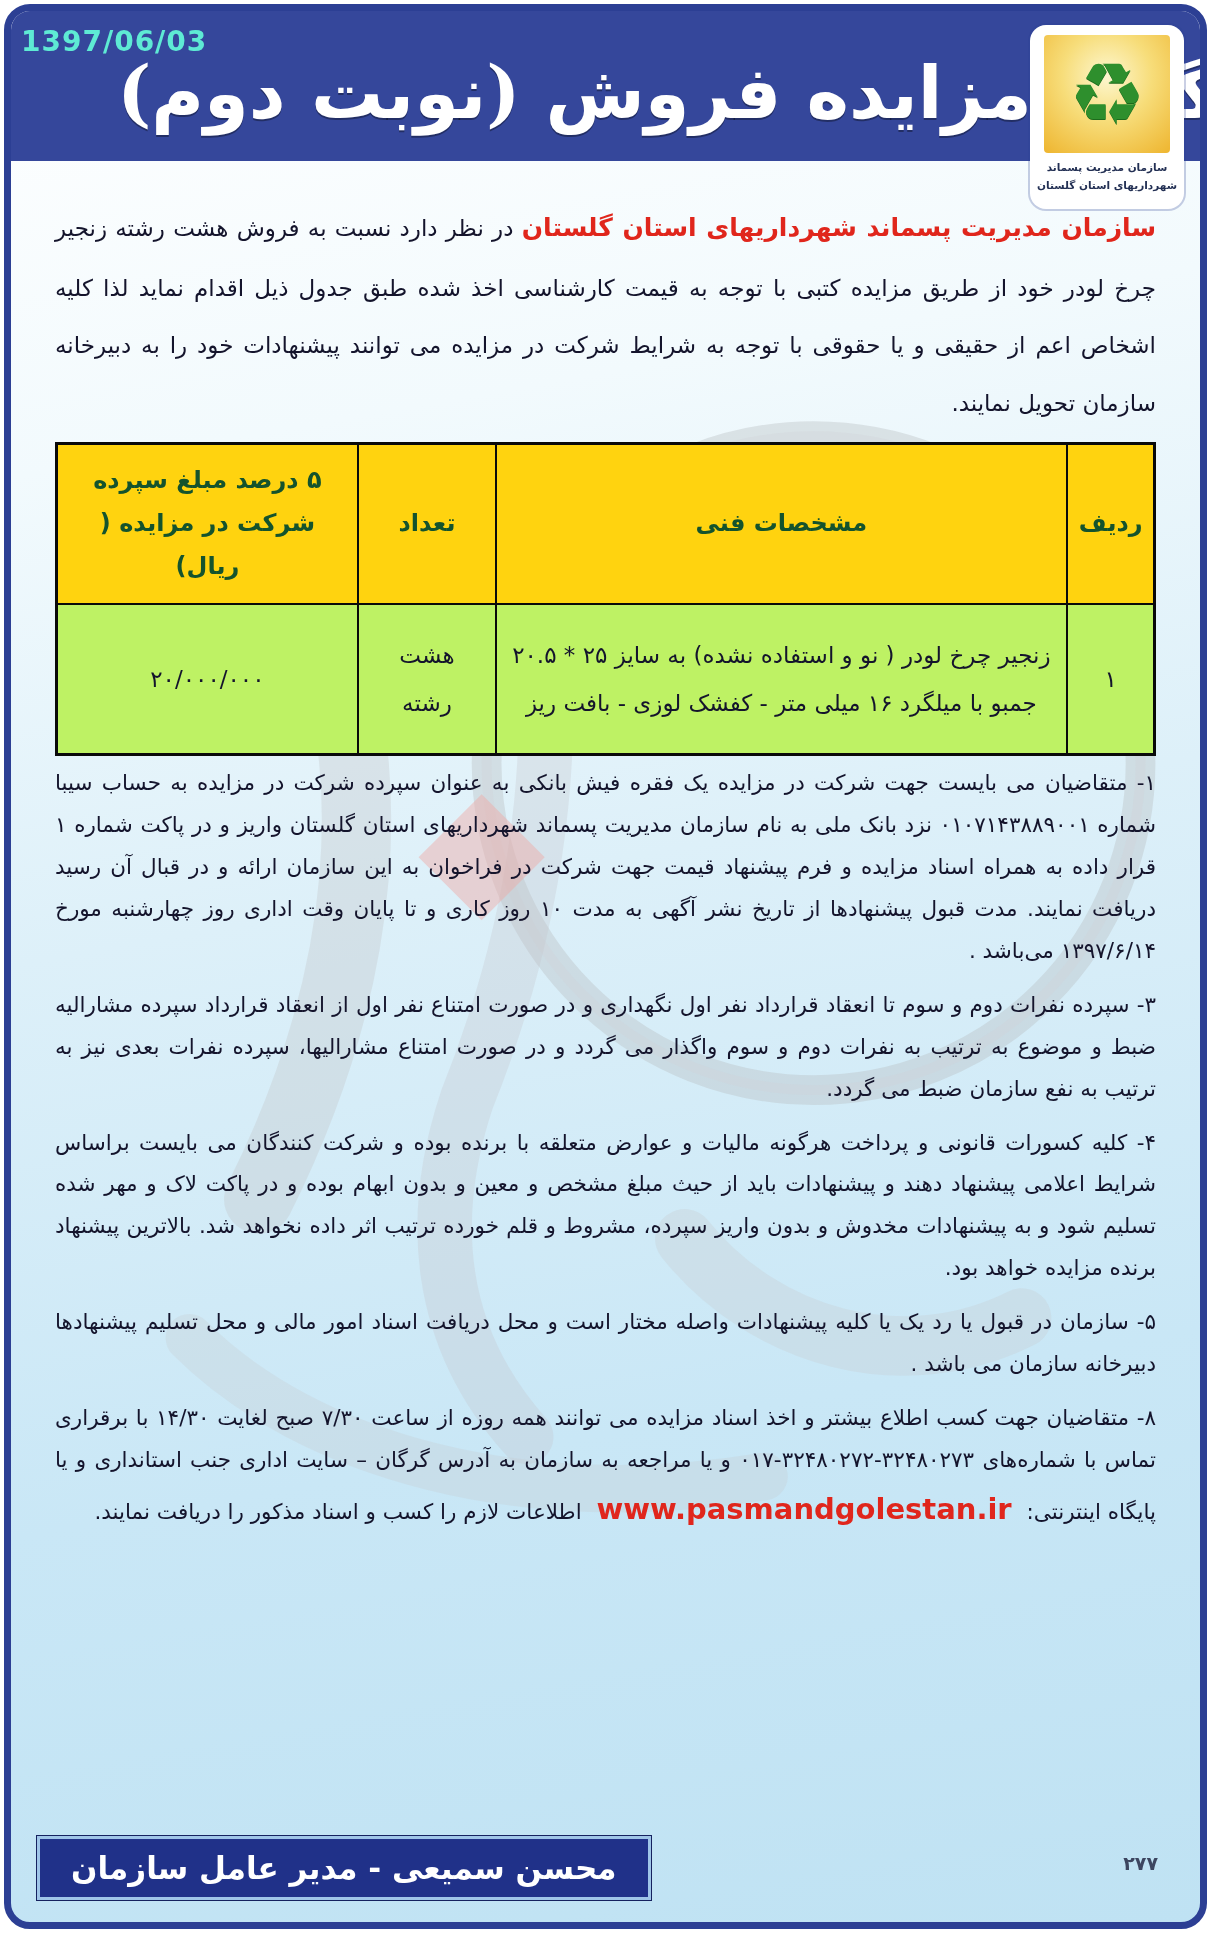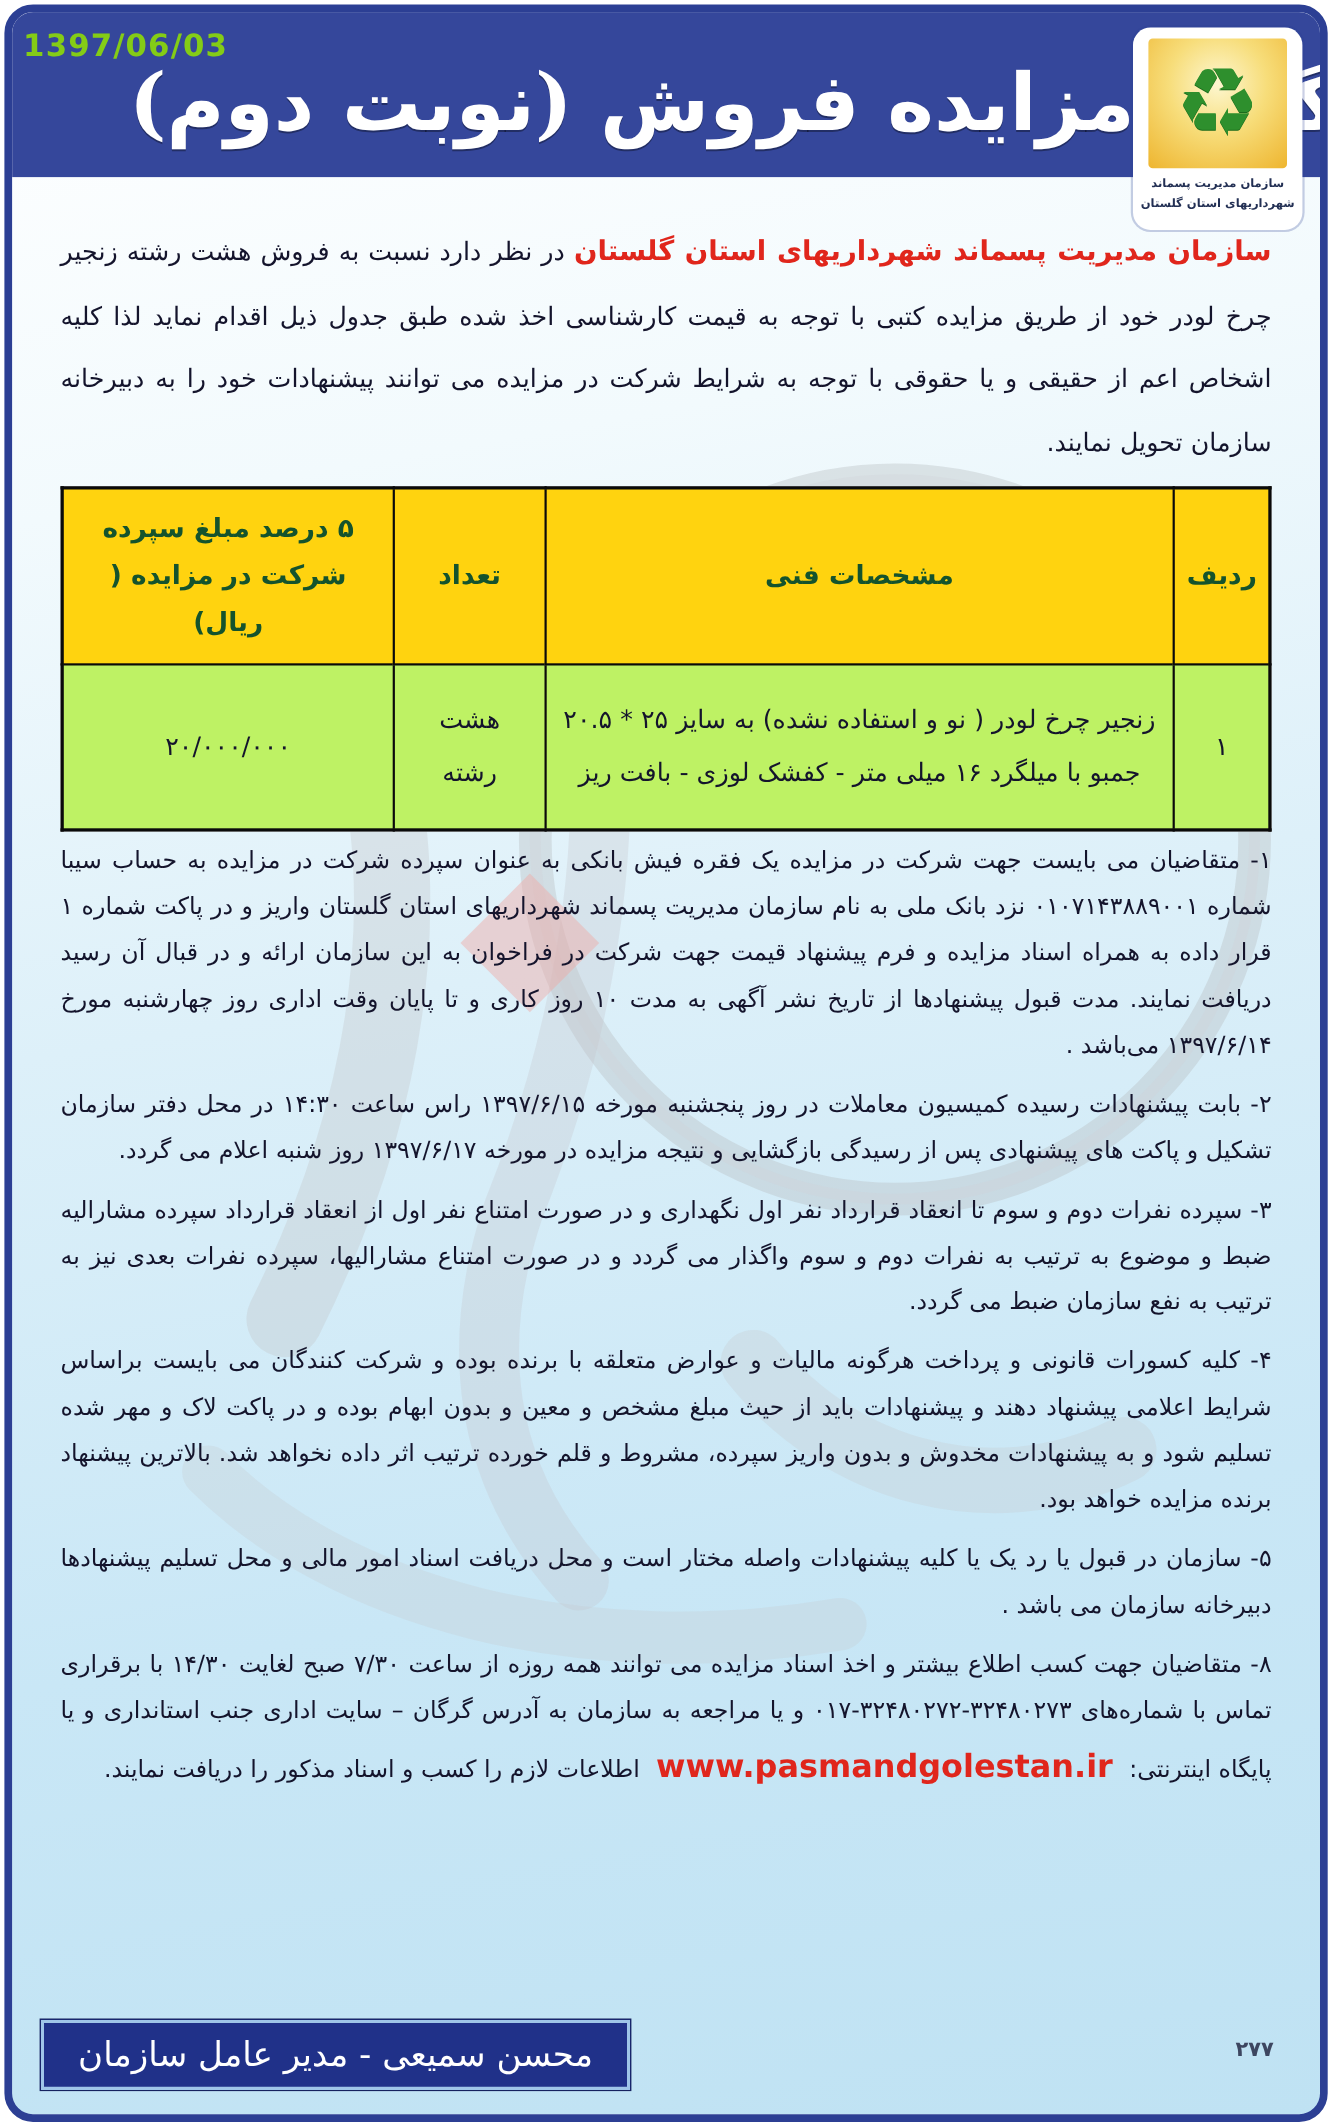--- a/index.html
+++ b/index.html
@@ -12,21 +12,21 @@
     position:absolute;left:4px;top:4px;right:4px;bottom:4px;
     border:7px solid #2c3f94;border-radius:26px;overflow:hidden;
     background:linear-gradient(170deg,#ffffff 0%,#f2fafd 22%,#ddf0f9 45%,#c9e7f6 72%,#bfe2f3 100%);
   }
   
   .header{
     position:relative;height:150px;background:#35479b;
     display:flex;align-items:center;justify-content:center;
   }
   .date-stamp{
-    position:absolute;top:14px;left:10px;color:#84cc16;
+    position:absolute;top:14px;left:10px;color:#5eead4;
     font-size:28px;font-weight:bold;direction:ltr;z-index:6;letter-spacing:1px;
   }
   .ad-title{
     margin:0;color:#ffffff;font-size:72px;font-weight:bold;
     direction:rtl;padding:12px 40px 0 190px;white-space:nowrap;
     text-shadow:0 2px 0 rgba(0,0,0,.35);font-family:"DejaVu Serif","DejaVu Sans",serif;
   }
   
   .logo-box{
     position:absolute;top:14px;right:16px;width:154px;height:184px;
@@ -64,21 +64,21 @@
     background:#bef264;border:2.5px solid #0a0a0a;text-align:center;
     font-size:23px;padding:26px 14px;line-height:2.1;font-weight:500;
   }
   .terms-title{margin:16px 6px 10px;font-size:28px;font-weight:bold;color:#e0261c;}
   .term{margin:0 6px 12px;font-size:21.5px;line-height:1.95;text-align:justify;}
   .url{color:#e0261c;font-weight:bold;font-size:29px;direction:ltr;unicode-bidi:embed;padding:0 8px;}
   
   .sig-box{
     position:absolute;left:26px;bottom:22px;z-index:2;
     background:#203189;color:#ffffff;padding:14px 34px;
-    font-size:31px;font-weight:normal;direction:rtl;white-space:nowrap;
+    font-size:31px;font-weight:bold;direction:rtl;white-space:nowrap;
     box-shadow:inset 0 0 0 3px #9fc5e8, 0 0 0 1px #16225f;
   }
   .page-num{
     position:absolute;right:42px;bottom:48px;z-index:2;color:#3d4660;
     font-size:19px;font-weight:bold;
   }
 </style>
 </head>
 <body>
 
@@ -136,21 +136,20 @@
             <td>۱</td>
             <td>زنجیر چرخ لودر ( نو و استفاده نشده) به سایز ۲۵ * ۲۰.۵ جمبو با میلگرد ۱۶ میلی متر - کفشک لوزی - بافت ریز</td>
             <td>هشت رشته</td>
             <td>۲۰/۰۰۰/۰۰۰</td>
           </tr>
         </tbody>
       </table>
 
 
       <p class="term">۱- متقاضیان می بایست جهت شرکت در مزایده یک فقره فیش بانکی به عنوان سپرده شرکت در مزایده به حساب سیبا شماره ۰۱۰۷۱۴۳۸۸۹۰۰۱ نزد بانک ملی به نام سازمان مدیریت پسماند شهرداریهای استان گلستان واریز و در پاکت شماره ۱ قرار داده به همراه اسناد مزایده و فرم پیشنهاد قیمت جهت شرکت در فراخوان به این سازمان ارائه و در قبال آن رسید دریافت نمایند. مدت قبول پیشنهادها از تاریخ نشر آگهی به مدت ۱۰ روز کاری و تا پایان وقت اداری روز چهارشنبه مورخ ۱۳۹۷/۶/۱۴ می‌باشد .</p>
-      <p class="term">۲- بابت پیشنهادات رسیده کمیسیون معاملات در روز پنجشنبه مورخه ۱۳۹۷/۶/۱۵ راس ساعت ۱۴:۳۰ در محل دفتر سازمان تشکیل و پاکت های پیشنهادی پس از رسیدگی بازگشایی و نتیجه مزایده در مورخه ۱۳۹۷/۶/۱۷ روز شنبه اعلام می گردد.</p>
       <p class="term">۳- سپرده نفرات دوم و سوم تا انعقاد قرارداد نفر اول نگهداری و در صورت امتناع نفر اول از انعقاد قرارداد سپرده مشارالیه ضبط و موضوع به ترتیب به نفرات دوم و سوم واگذار می گردد و در صورت امتناع مشارالیها، سپرده نفرات بعدی نیز به ترتیب به نفع سازمان ضبط می گردد.</p>
       <p class="term">۴-       کلیه کسورات قانونی و پرداخت هرگونه مالیات و عوارض متعلقه با برنده بوده و شرکت کنندگان می بایست براساس شرایط اعلامی پیشنهاد دهند و پیشنهادات باید از حیث مبلغ مشخص و معین و بدون ابهام بوده و در پاکت لاک و مهر شده تسلیم شود و به پیشنهادات  مخدوش و بدون واریز سپرده، مشروط و قلم خورده ترتیب اثر داده نخواهد شد. بالاترین پیشنهاد برنده مزایده خواهد بود.</p>
       <p class="term">۵- سازمان در قبول یا رد یک یا کلیه پیشنهادات واصله مختار است و محل دریافت اسناد امور مالی و محل تسلیم پیشنهادها دبیرخانه سازمان می باشد .</p>
       <p class="term">
         <span>۸- متقاضیان جهت کسب اطلاع بیشتر و اخذ اسناد مزایده می توانند همه روزه از ساعت ۷/۳۰ صبح لغایت ۱۴/۳۰ با برقراری تماس با شماره‌های ۳۲۴۸۰۲۷۳-۳۲۴۸۰۲۷۲-۰۱۷  و یا مراجعه به سازمان به آدرس گرگان – سایت اداری جنب استانداری  و  یا پایگاه اینترنتی: </span><span class="url">www.pasmandgolestan.ir</span><span> اطلاعات لازم را کسب و اسناد مذکور را دریافت نمایند.</span>
       </p>
 
     </div>
 
     <div class="sig-box">

